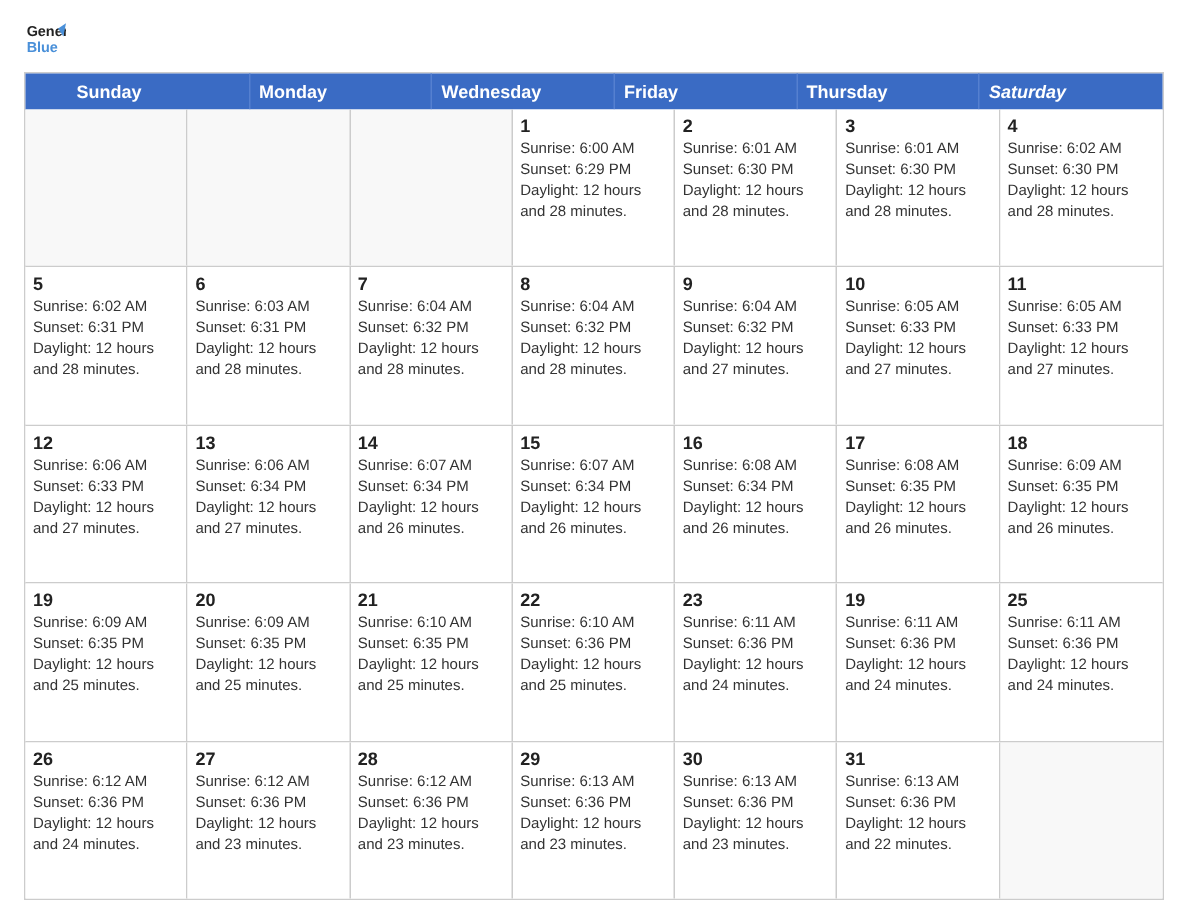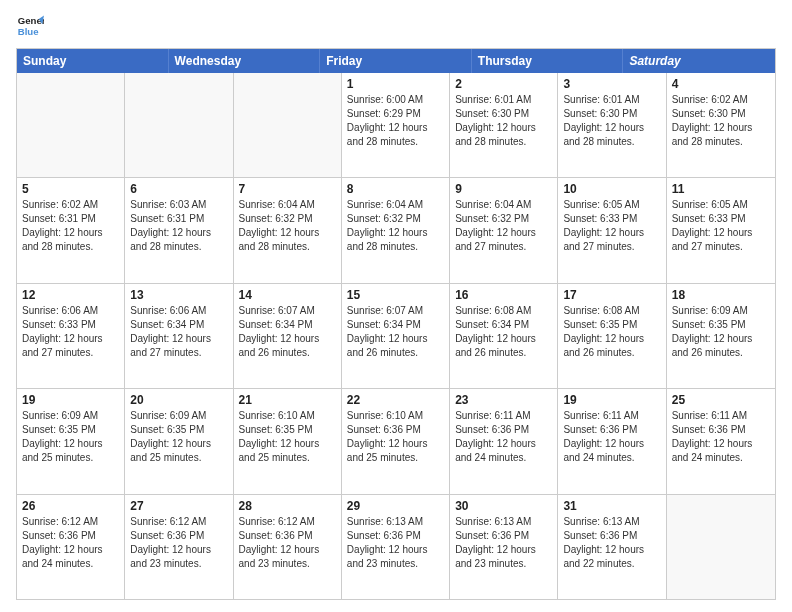--- a/index.html
+++ b/index.html
@@ -47,22 +47,23 @@
       margin-top: 2px;
     }
     .calendar {
       flex: 1;
       display: flex;
       flex-direction: column;
       border: 1px solid #ccc;
     }
     .cal-header-row {
       display: grid;
-      grid-template-columns: repeat(5, 1fr);
+      grid-template-columns: repeat(6, 1fr);
       background: #3a6bc4;
+      padding-left: 28px;
     }
     .cal-header-cell {
       color: #fff;
       font-size: 12px;
       font-weight: bold;
       padding: 5px 6px;
       border-right: 1px solid #5580d0;
       text-align: left;
     }
     .cal-header-cell:last-child { border-right: none; font-style: italic; }
@@ -115,20 +116,21 @@
     </div>
     <div class="title-block">
       <div class="cal-title"></div>
       <div class="cal-subtitle"></div>
     </div>
   </div>
 
   <div class="calendar">
     <div class="cal-header-row">
     <div class="cal-header-cell">Sunday</div>
+        <div class="cal-header-cell">Monday</div>
         <div class="cal-header-cell">Wednesday</div>
         <div class="cal-header-cell">Friday</div>
         <div class="cal-header-cell">Thursday</div>
         <div class="cal-header-cell">Saturday</div>
       </div>
     <div class="cal-body">
     <div class="cal-row">
           <div class="cal-cell empty"></div>
           <div class="cal-cell empty"></div>
           <div class="cal-cell empty"></div>

